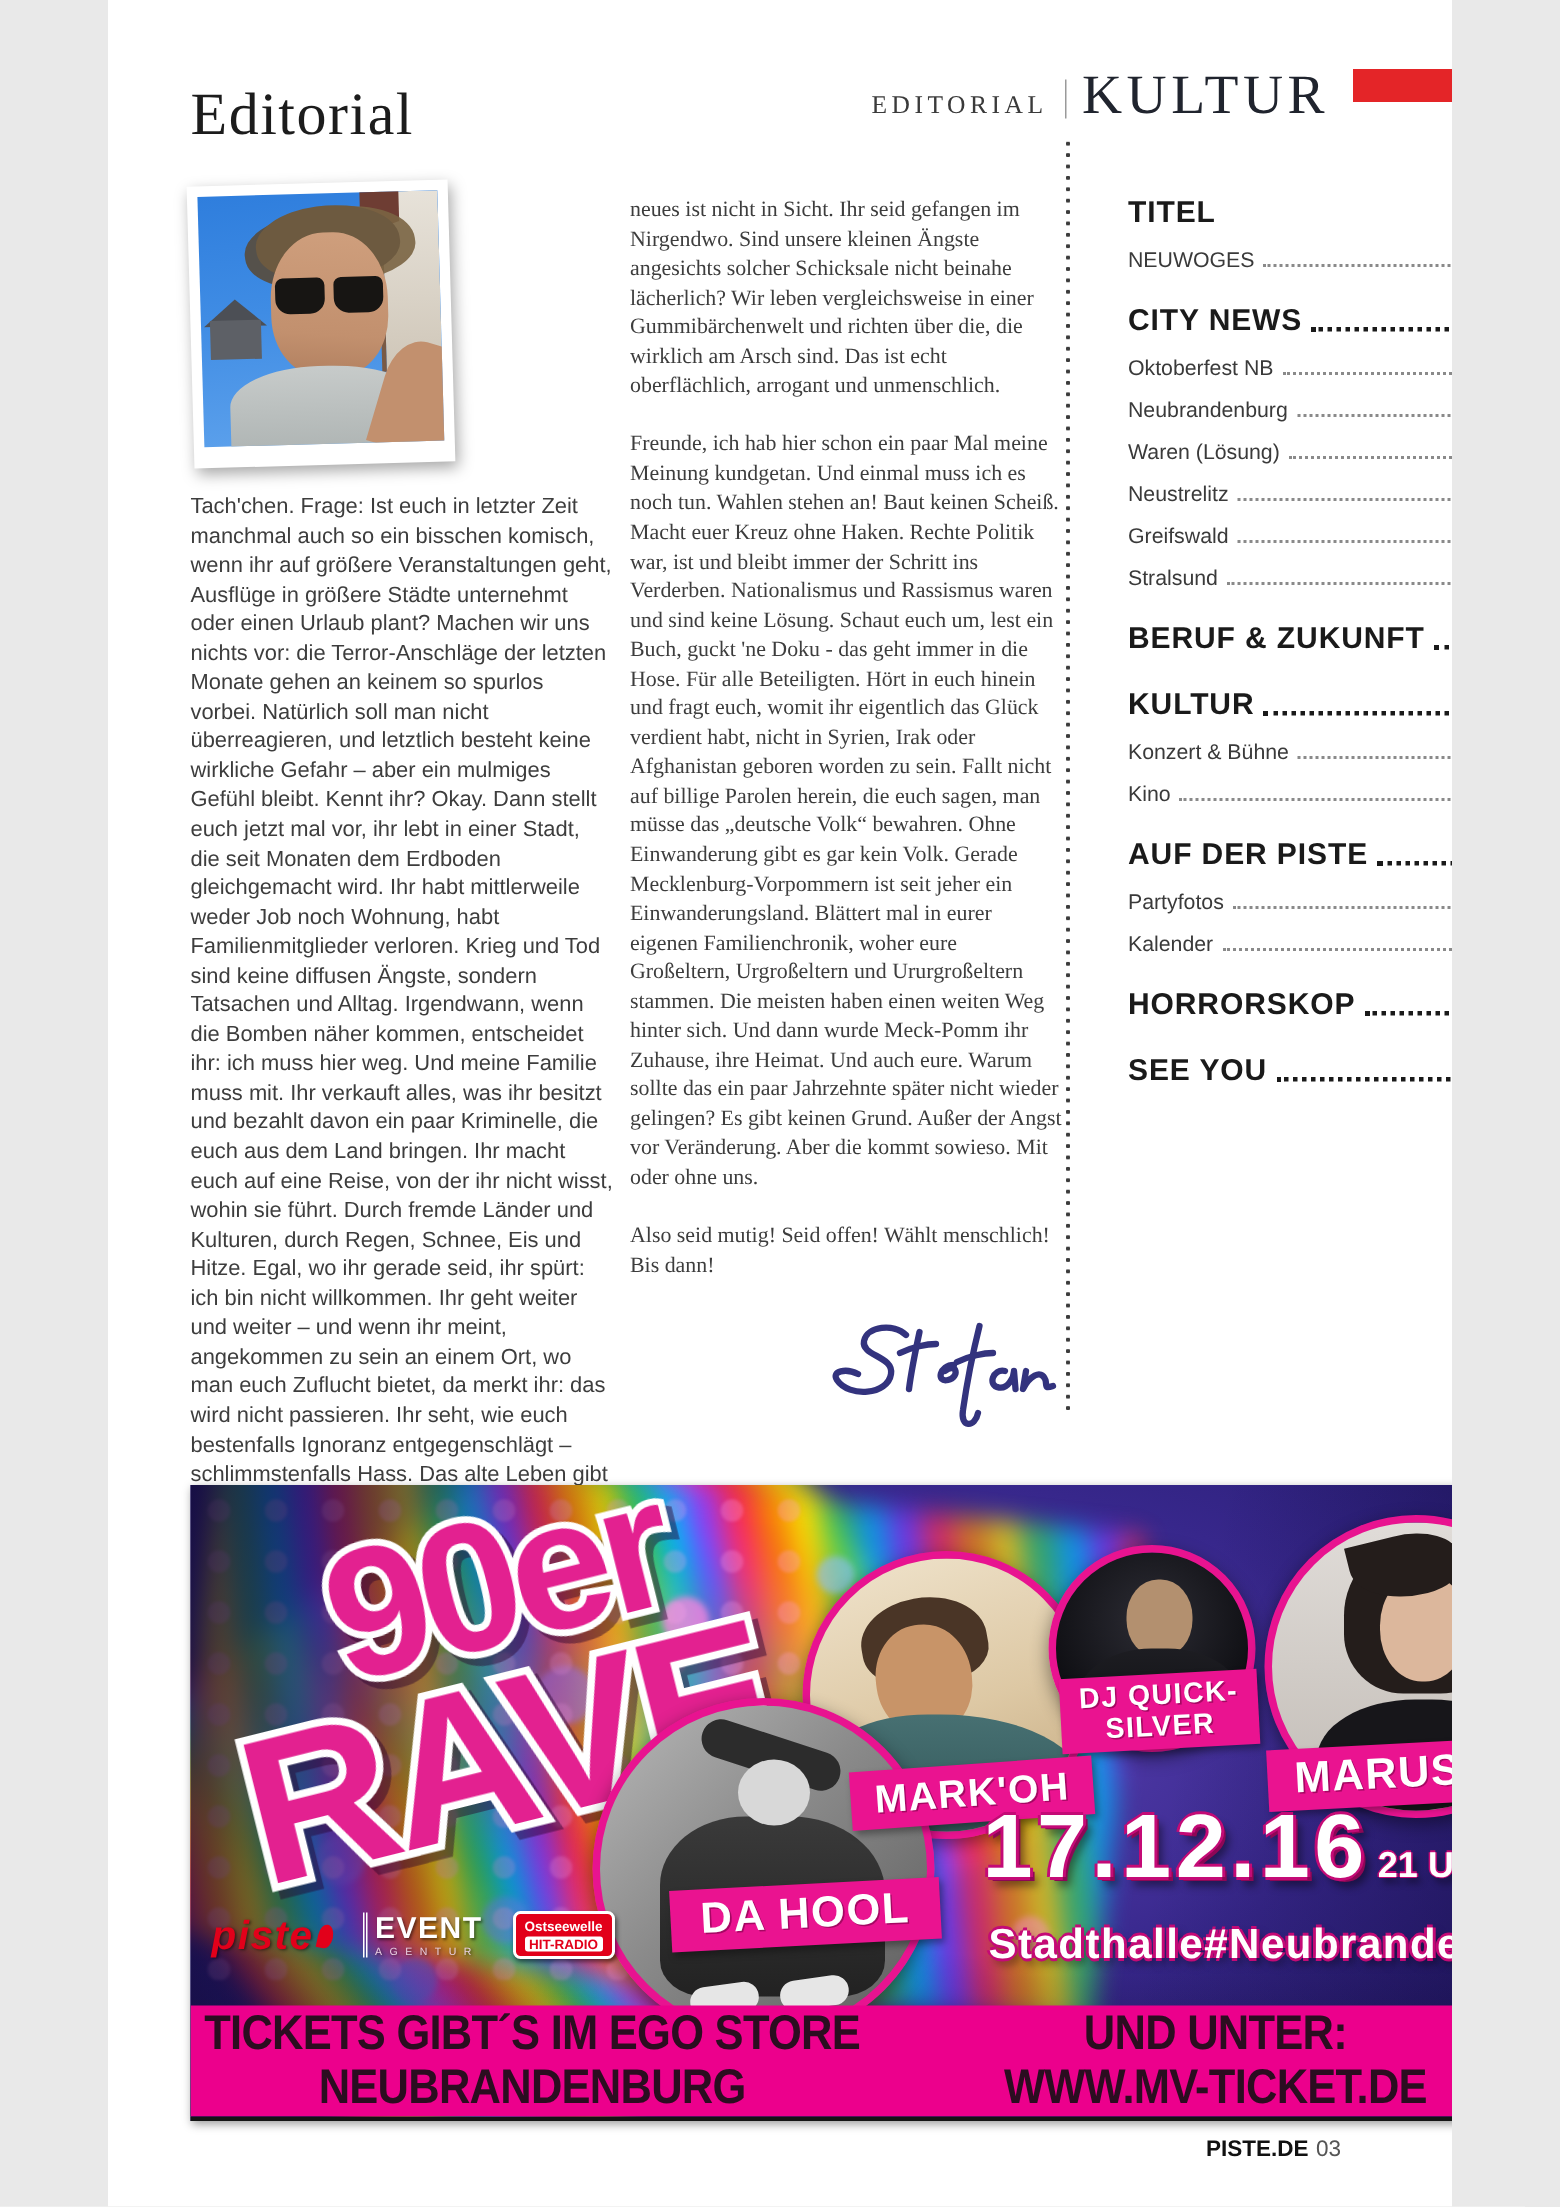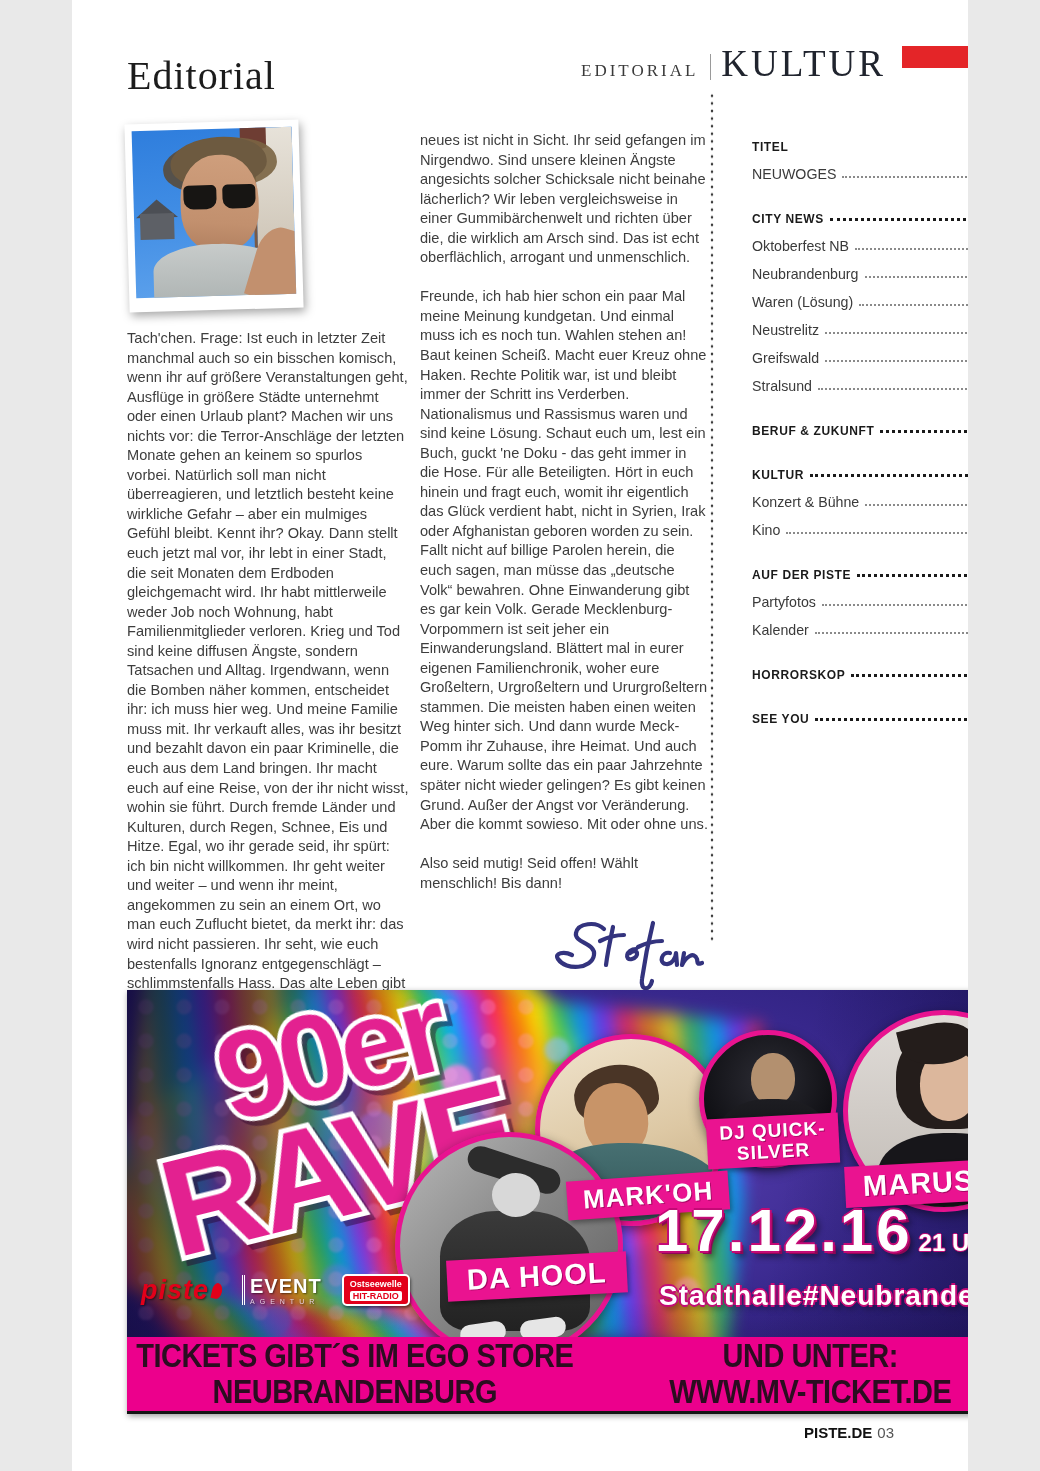--- a/index.html
+++ b/index.html
@@ -60,37 +60,37 @@
   .ph-shirt { position:absolute; left:18px; bottom:-6px; width:132px; height:58px;
     background:linear-gradient(180deg,#c7cbca 0%,#aeb4b3 100%);
     border-radius:45% 50% 0 0; }
   .ph-arm { position:absolute; right:-10px; bottom:-8px; width:52px; height:74px;
     background:#c2906e; border-radius:40% 30% 0 0; transform:rotate(18deg); }
 
   
   .col { position:absolute; font-size:14.6px; line-height:19.55px; color:#3d3d3d;
     text-align:left; }
   .col1 { left:55px; top:329px; width:282px; }
-  .col2 { left:348px; top:131px; width:288px; }
+  .col2 { left:348px; top:131px; width:288px;font-family:Liberation Serif, serif; }
   .col2 p { margin-bottom:19.5px; }
   .signature { display:block; margin:2px 0 0 auto; }
 
   
   .vdots { position:absolute; left:638px; top:92px; width:4px; height:852px;
     background-image:radial-gradient(circle, #3c3c3c 1.3px, transparent 1.6px);
     background-size:4px 7.6px; background-repeat:repeat-y; }
 
   
   .toc { position:absolute; left:680px; top:110px; width:285px; color:#262626; }
   .trow { display:flex; align-items:flex-end; height:28px; }
   .trow .tlabel { white-space:nowrap; }
   .trow .tdots { flex:1; margin:0 6px 4px; border-bottom:2px dotted #8a8a8a; }
   .trow .tpage { white-space:nowrap; }
   .trow.sub { font-size:14.2px; color:#3a3a3a; }
-  .trow.header { font-size:12px; font-weight:bold; letter-spacing:.6px;
+  .trow.header { font-size:20px; font-weight:bold; letter-spacing:.6px;
     color:#1a1a1a; height:30px; margin-top:14px; }
   .trow.header .tdots { border-bottom:3px dotted #1a1a1a; margin-bottom:5px; }
 
   
   .ad { position:absolute; left:55px; top:990px; width:911px; height:424px;
     overflow:hidden; background:#241a6a; border-bottom:3px solid #141414;
     box-shadow:1px 2px 6px rgba(0,0,0,.4); }
   .ad-bg, .ad-bg > div { position:absolute; inset:0; }
   .bg-base { background:radial-gradient(ellipse at 52% 40%, #5b42b4 0%, #37278b 48%, #1e1766 100%); }
   .bg-streaks-left { left:-90px; top:-110px; width:500px; height:400px;

